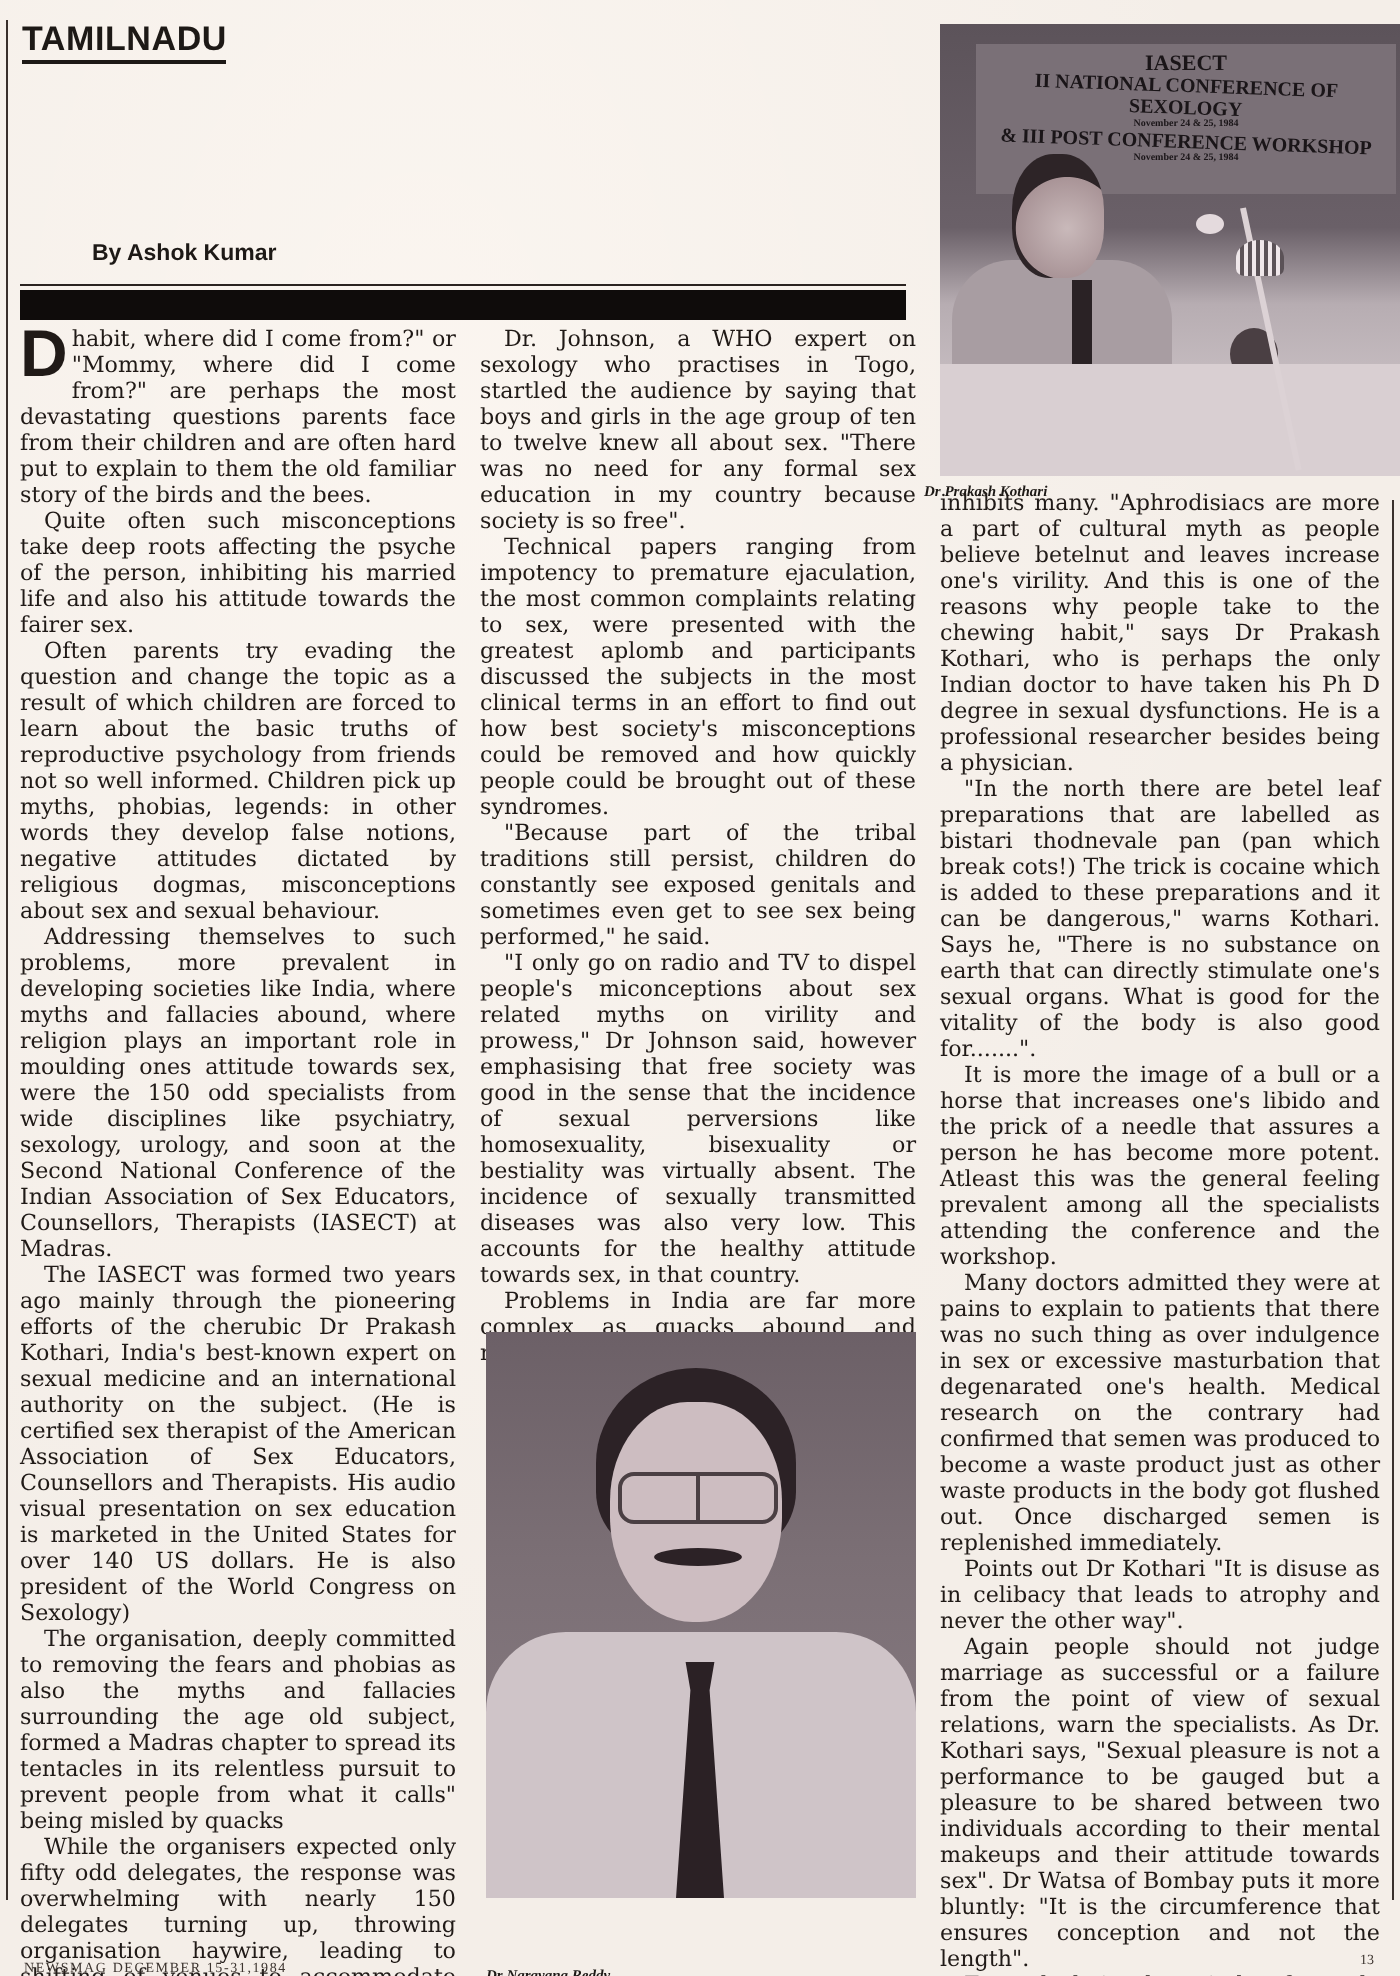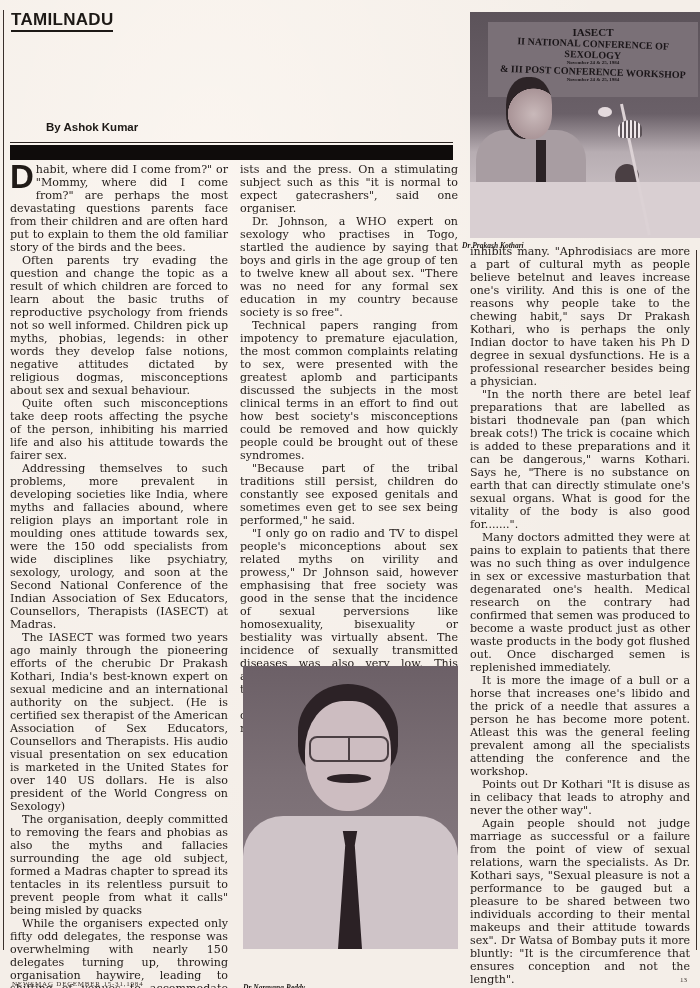--- a/index.html
+++ b/index.html
@@ -166,30 +166,29 @@
 
   <div class="left-rule"></div>
 
   <div class="section-label">TAMILNADU</div>
   <div class="byline">By Ashok Kumar</div>
   <div class="thin-rule"></div>
   <div class="black-bar"></div>
 
   <div class="col col1">
     <p class="first"><span class="dropcap">D</span><span>habit, where did I come from?" or "Mommy, where did I come from?" are perhaps the most devastating questions parents face from their children and are often hard put to explain to them the old familiar story of the birds and the bees.</span></p>
+    <p>Quite often such misconceptions take deep roots affecting the psyche of the person, inhibiting his married life and also his attitude towards the fairer sex.</p>
     <p>Often parents try evading the question and change the topic as a result of which children are forced to learn about the basic truths of reproductive psychology from friends not so well informed. Children pick up myths, phobias, legends: in other words they develop false notions, negative attitudes dictated by religious dogmas, misconceptions about sex and sexual behaviour.</p>
-    <p>Quite often such misconceptions take deep roots affecting the psyche of the person, inhibiting his married life and also his attitude towards the fairer sex.</p>
     <p>Addressing themselves to such problems, more prevalent in developing societies like India, where myths and fallacies abound, where religion plays an important role in moulding ones attitude towards sex, were the 150 odd specialists from wide disciplines like psychiatry, sexology, urology, and soon at the Second National Conference of the Indian Association of Sex Educators, Counsellors, Therapists (IASECT) at Madras.</p>
     <p>The IASECT was formed two years ago mainly through the pioneering efforts of the cherubic Dr Prakash Kothari, India's best-known expert on sexual medicine and an international authority on the subject. (He is certified sex therapist of the American Association of Sex Educators, Counsellors and Therapists. His audio visual presentation on sex education is marketed in the United States for over 140 US dollars. He is also president of the World Congress on Sexology)</p>
     <p>The organisation, deeply committed to removing the fears and phobias as also the myths and fallacies surrounding the age old subject, formed a Madras chapter to spread its tentacles in its relentless pursuit to prevent people from what it calls" being misled by quacks</p>
     <p>While the organisers expected only fifty odd delegates, the response was overwhelming with nearly 150 delegates turning up, throwing organisation haywire, leading to shifting of venues to accommodate participants. Admission was strict and restricted to doctors and social workers, family planning special-</p>
   </div>
 
   <div class="col col2">
-    <p class="first">ists and the press. On a stimulating subject such as this "it is normal to expect gatecrashers", said one organiser.</p>
     <p>Dr. Johnson, a WHO expert on sexology who practises in Togo, startled the audience by saying that boys and girls in the age group of ten to twelve knew all about sex. "There was no need for any formal sex education in my country because society is so free".</p>
     <p>Technical papers ranging from impotency to premature ejaculation, the most common complaints relating to sex, were presented with the greatest aplomb and participants discussed the subjects in the most clinical terms in an effort to find out how best society's misconceptions could be removed and how quickly people could be brought out of these syndromes.</p>
     <p>"Because part of the tribal traditions still persist, children do constantly see exposed genitals and sometimes even get to see sex being performed," he said.</p>
     <p>"I only go on radio and TV to dispel people's miconceptions about sex related myths on virility and prowess," Dr Johnson said, however emphasising that free society was good in the sense that the incidence of sexual perversions like homosexuality, bisexuality or bestiality was virtually absent. The incidence of sexually transmitted diseases was also very low. This accounts for the healthy attitude towards sex, in that country.</p>
     <p>Problems in India are far more complex as quacks abound and religion</p>
   </div>
 
   <div class="photo photo-top">
     <div class="banner">
       <div class="b1">IASECT</div>
@@ -205,22 +204,22 @@
     <div class="podium"></div>
     <div class="mic-stand"></div>
     <div class="mic-head"></div>
     <div class="emblem"></div>
   </div>
   <div class="caption cap-top">Dr Prakash Kothari</div>
 
   <div class="col col3">
     <p class="first">inhibits many. "Aphrodisiacs are more a part of cultural myth as people believe betelnut and leaves increase one's virility. And this is one of the reasons why people take to the chewing habit," says Dr Prakash Kothari, who is perhaps the only Indian doctor to have taken his Ph D degree in sexual dysfunctions. He is a professional researcher besides being a physician.</p>
     <p>"In the north there are betel leaf preparations that are labelled as bistari thodnevale pan (pan which break cots!) The trick is cocaine which is added to these preparations and it can be dangerous," warns Kothari. Says he, "There is no substance on earth that can directly stimulate one's sexual organs. What is good for the vitality of the body is also good for.......".</p>
+    <p>It is more the image of a bull or a horse that increases one's libido and the prick of a needle that assures a person he has become more potent. Atleast this was the general feeling prevalent among all the specialists attending the conference and the workshop.</p>
     <p>Many doctors admitted they were at pains to explain to patients that there was no such thing as over indulgence in sex or excessive masturbation that degenarated one's health. Medical research on the contrary had confirmed that semen was produced to become a waste product just as other waste products in the body got flushed out. Once discharged semen is replenished immediately.</p>
-    <p>It is more the image of a bull or a horse that increases one's libido and the prick of a needle that assures a person he has become more potent. Atleast this was the general feeling prevalent among all the specialists attending the conference and the workshop.</p>
     <p>Points out Dr Kothari "It is disuse as in celibacy that leads to atrophy and never the other way".</p>
     <p>Again people should not judge marriage as successful or a failure from the point of view of sexual relations, warn the specialists. As Dr. Kothari says, "Sexual pleasure is not a performance to be gauged but a pleasure to be shared between two individuals according to their mental makeups and their attitude towards sex". Dr Watsa of Bombay puts it more bluntly: "It is the circumference that ensures conception and not the length".</p>
     <p>Fears lurk in the minds of people suf-</p>
   </div>
   <div class="col-rule-right"></div>
 
   <div class="photo photo-bottom">
     <div class="pb-shirt"></div>
     <div class="pb-hair"></div>
     <div class="pb-face"></div>

